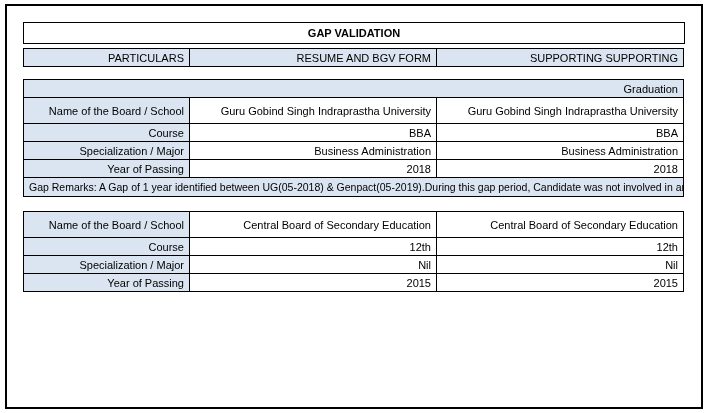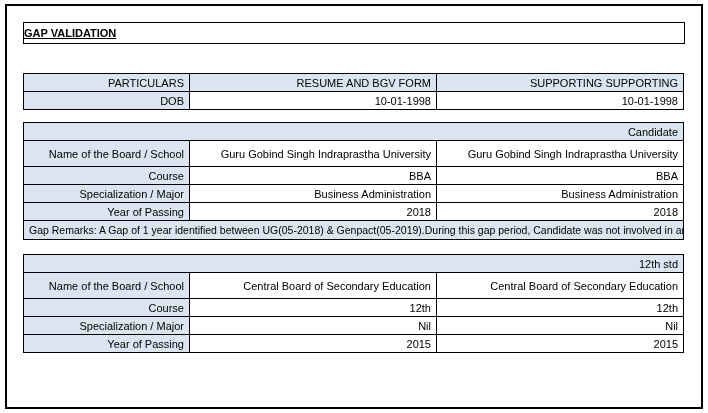--- a/index.html
+++ b/index.html
@@ -14,25 +14,25 @@
   }
   .page-frame {
     position: absolute;
     left: 5px; top: 4px; right: 5px; bottom: 4px;
     border: 2px solid var(--line);
     padding: 16px 16px 10px 16px;
     overflow: hidden;
   }
   .title-box {
     border: 1px solid var(--line);
+    text-align: center;
     font-weight: bold;
     font-size: 11px;
     padding: 4px 0;
-    margin-bottom: 29px;
-    text-decoration: underline;
+    margin-bottom: 4px;
   }
   table.doc {
     border-collapse: collapse;
     width: 660px;
     table-layout: fixed;
     font-size: 11px;
   }
   table.doc td, table.doc th {
     border: 1px solid var(--line);
     padding: 1px 5px;
@@ -72,39 +72,34 @@
         <col class="c1">
         <col class="c2">
         <col class="c3">
       </colgroup>
     <tbody>
         <tr>
       <th class="shade bold">PARTICULARS</th>
       <th class="shade bold">RESUME AND BGV FORM</th>
       <th class="shade bold">SUPPORTING SUPPORTING</th>
     </tr>
-    <tr>
-      <td class="shade">DOB</td>
-      <td>10-01-1998</td>
-      <td>10-01-1998</td>
-    </tr>
   </tbody>
     </table>
 
   <div class="gap-sm"></div>
 
   <table class="doc">
     <colgroup>
         <col class="c1">
         <col class="c2">
         <col class="c3">
       </colgroup>
     <tbody>
         <tr>
-      <td class="shade bold" colspan="3">Candidate</td>
+      <td class="shade bold" colspan="3">Graduation</td>
     </tr>
     <tr class="tall">
       <td class="shade">Name of the Board / School</td>
       <td>Guru Gobind Singh Indraprastha University</td>
       <td>Guru Gobind Singh Indraprastha University</td>
     </tr>
     <tr>
       <td class="shade">Course</td>
       <td>BBA</td>
       <td>BBA</td>
@@ -127,23 +122,20 @@
 
   <div class="gap-md"></div>
 
   <table class="doc">
     <colgroup>
         <col class="c1">
         <col class="c2">
         <col class="c3">
       </colgroup>
     <tbody>
-        <tr>
-      <td class="shade bold" colspan="3">12th std</td>
-    </tr>
     <tr class="tall">
       <td class="shade">Name of the Board / School</td>
       <td>Central Board of Secondary Education</td>
       <td>Central Board of Secondary Education</td>
     </tr>
     <tr>
       <td class="shade">Course</td>
       <td>12th</td>
       <td>12th</td>
     </tr>

